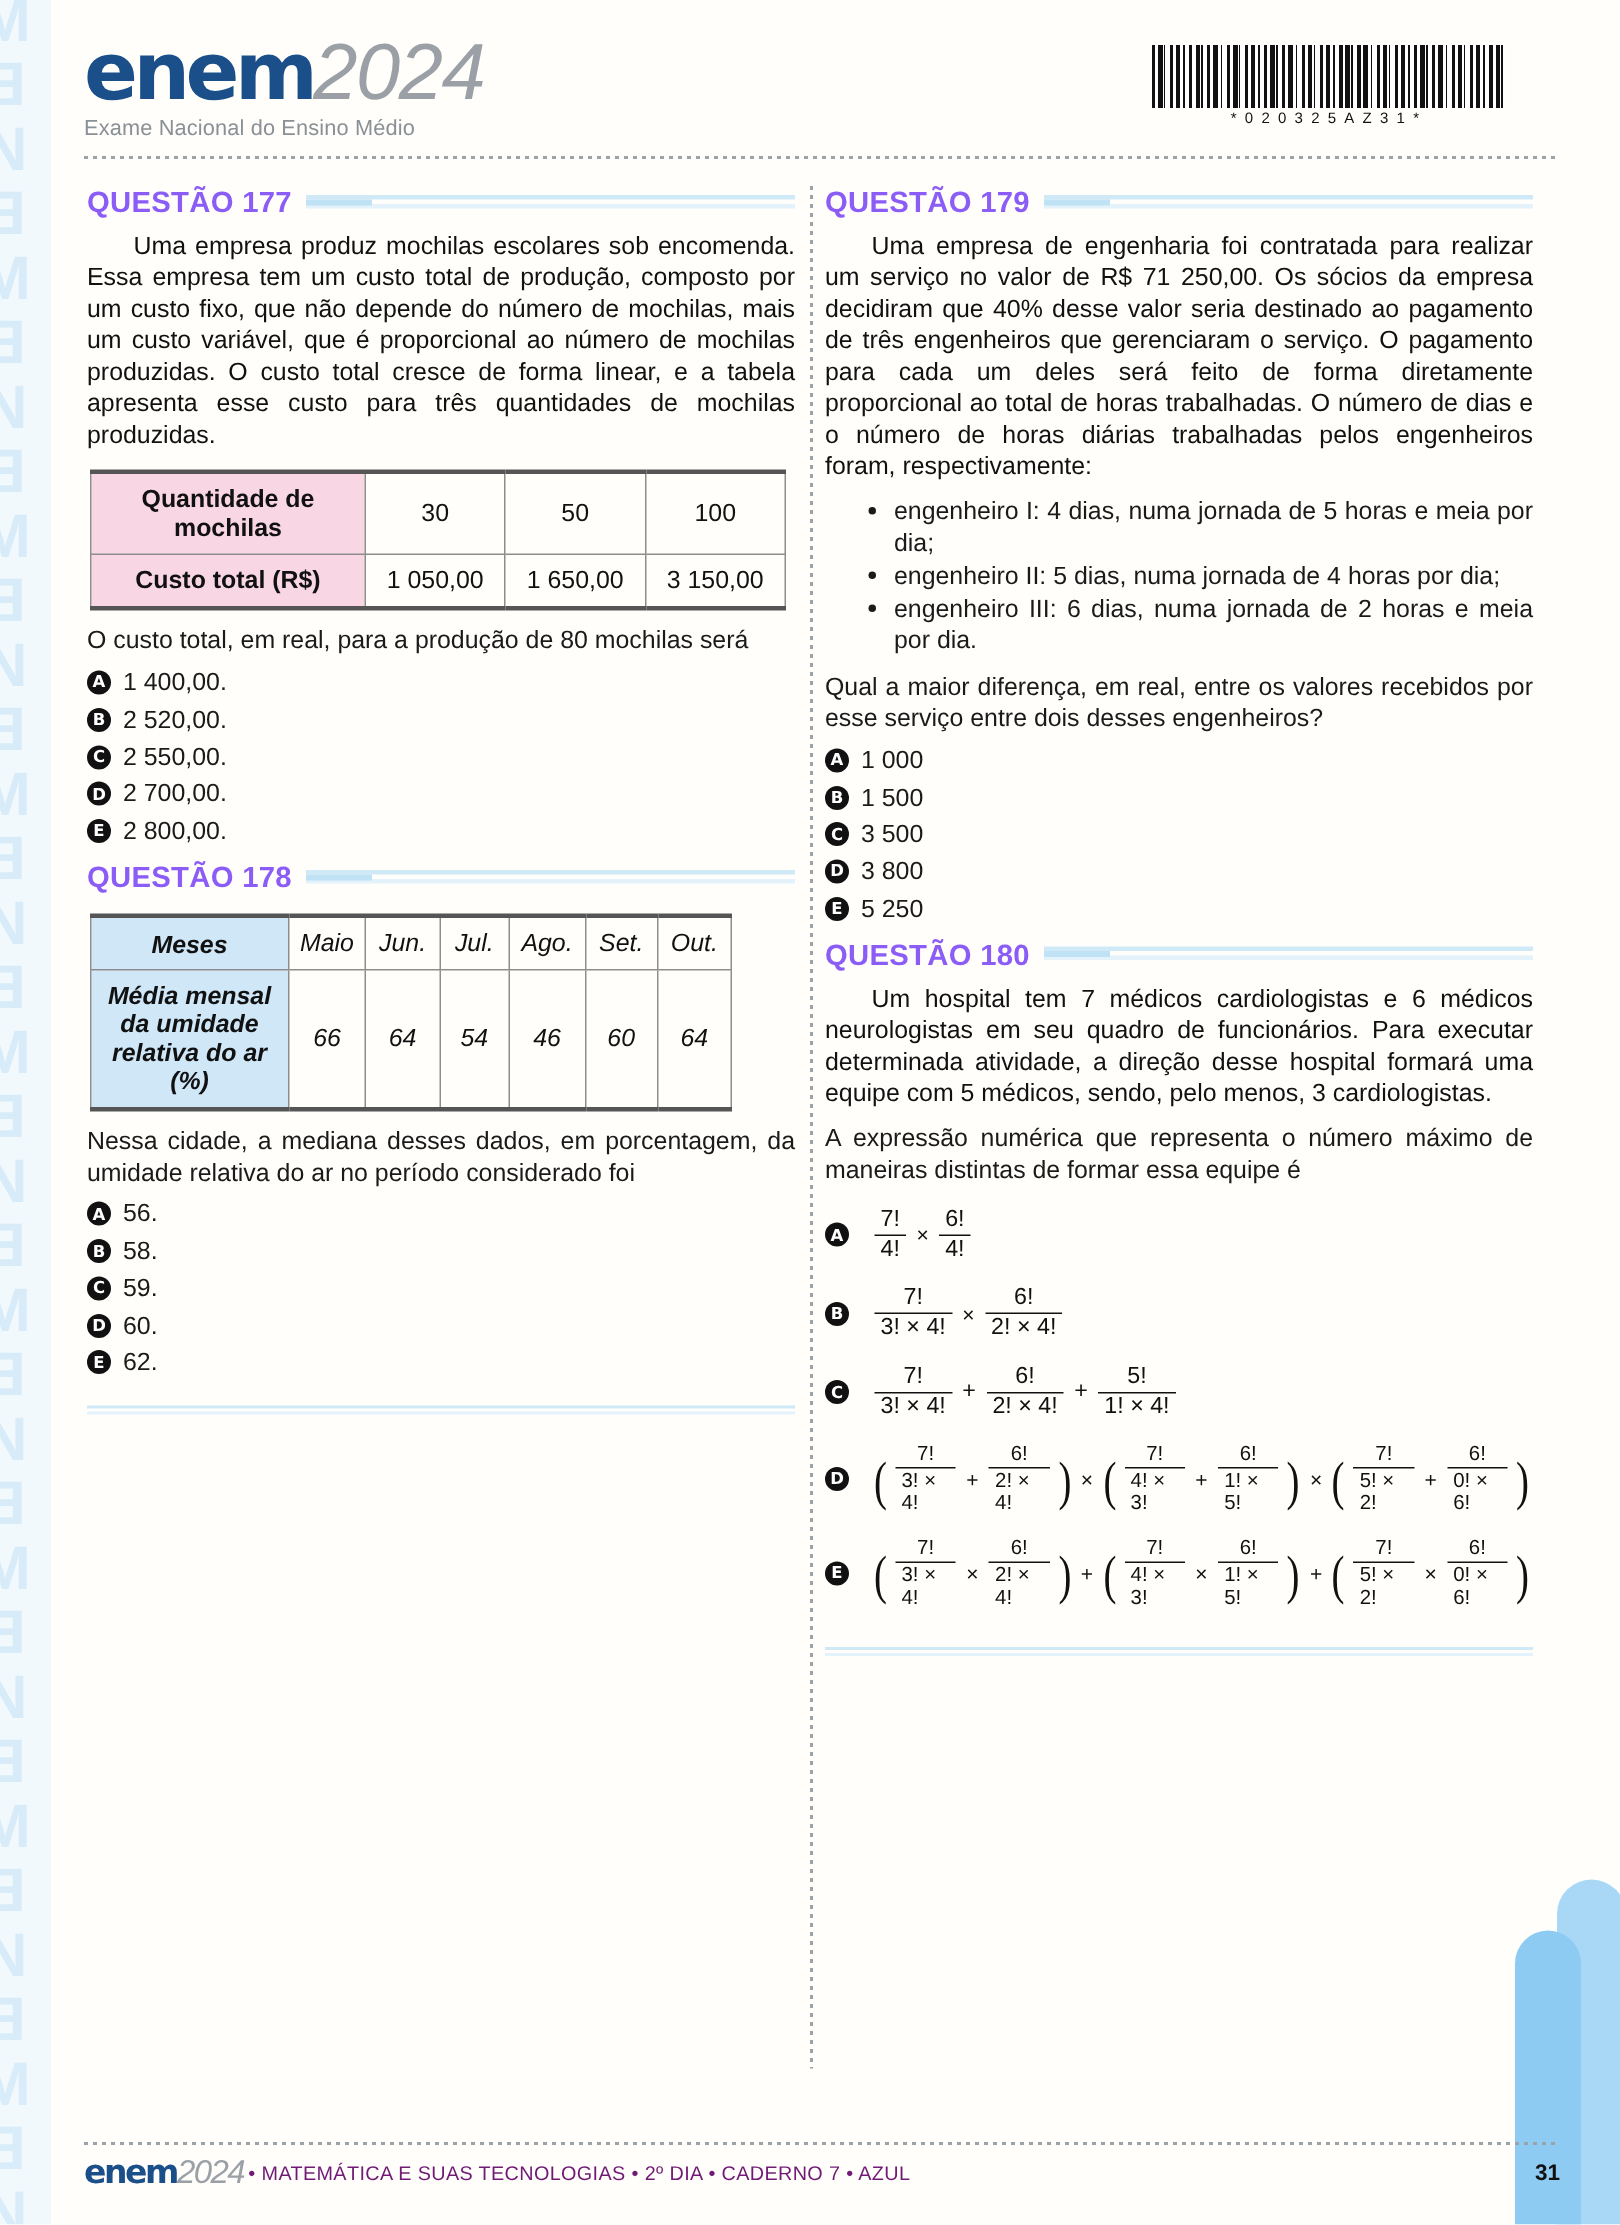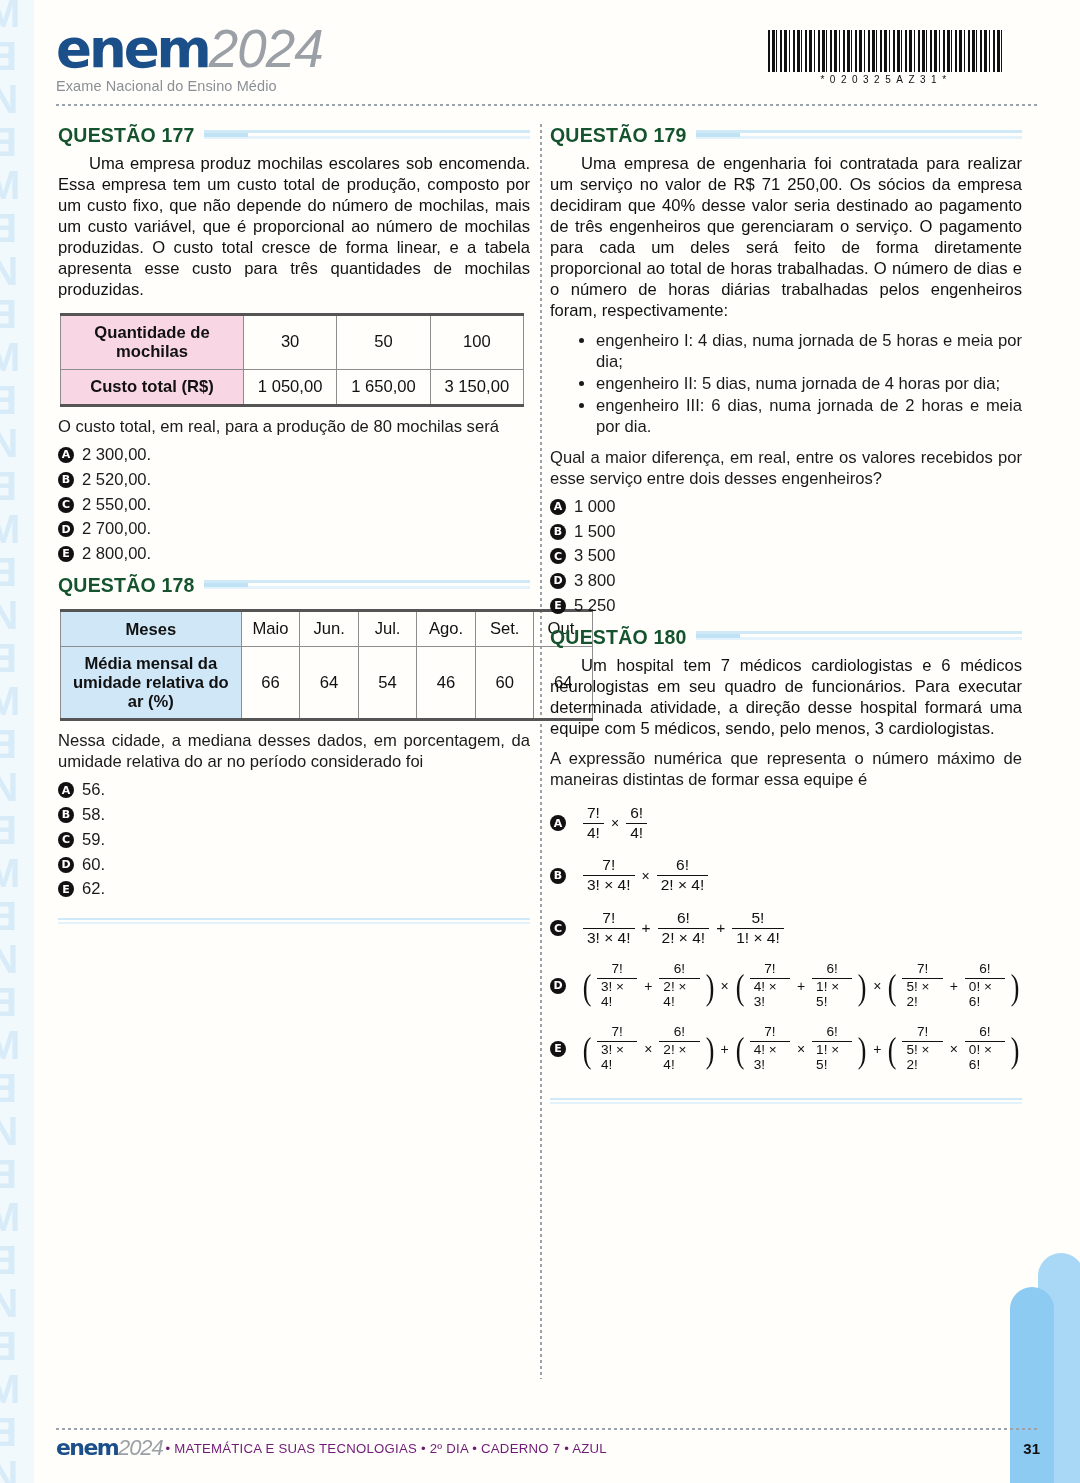--- a/index.html
+++ b/index.html
@@ -73,21 +73,21 @@
   .col-left{left:58px;}
   .col-right{left:550px;}
   .col-div{
     position:absolute;left:540px;top:124px;width:2px;height:1255px;
     background-image:repeating-linear-gradient(180deg,#9aa3aa 0 3px, transparent 3px 6px);
   }
 
   
   .q-head{display:flex;align-items:center;margin:0 0 6px 0;}
   .q-head .q-label{
-    font-size:19.5px;font-weight:bold;letter-spacing:.2px;white-space:nowrap;color:#14532d;
+    font-size:19.5px;font-weight:bold;letter-spacing:.2px;white-space:nowrap;color:#8b5cf6;
   }
   .q-head .q-bars{flex:1;margin-left:9px;position:relative;height:16px;}
   .q-head .q-bars i{position:absolute;display:block;background:#cfe9f7;}
   .q-head .q-bars .l1{left:0;right:0;top:2px;height:3px;}
   .q-head .q-bars .l2{left:0;right:0;top:8px;height:3px;background:#e3f2fb;}
   .q-head .q-bars .l3{left:0;width:44px;top:5px;height:4px;background:#bfe2f5;}
 
   
   p.stmt{
     font-size:16.6px;line-height:1.265;margin:7px 0 9px 0;
@@ -119,21 +119,21 @@
     font-size:16.6px;text-align:center;
     padding:7px 8px;color:#111;
   }
   table.dt td.hd{font-weight:bold;}
   table.dt.t177{width:464px;padding-left:16px;}
   table.dt.t177 td.hd{background:#f9d6e3;width:200px;line-height:1.18;}
   table.dt.t177 td.v{width:88px;}
   table.dt.t177 tr.top td{border-top:3px solid #555;}
   table.dt.t177 tr.bot td{border-bottom:3px solid #555;}
 
-  table.dt.t178{width:533px;}
+  table.dt.t178{width:428px;font-style:italic;}
   table.dt.t178 td.hd{background:#cfe7f7;width:166px;line-height:1.15;}
   table.dt.t178 td.m{width:50px;padding:7px 4px;}
   table.dt.t178 tr.top td{border-top:3px solid #555;}
   table.dt.t178 tr.bot td{border-bottom:3px solid #555;}
 
   
   .blue-rule{height:7px;margin:18px 0 0 0;position:relative;}
   .blue-rule i{position:absolute;left:0;right:0;display:block;background:#cfe9f7;height:2px;}
   .blue-rule .a{top:0;}
   .blue-rule .b{top:4px;background:#e3f2fb;}
@@ -231,21 +231,21 @@
           <td class="v">3 150,00</td>
         </tr>
       </tbody>
         </table>
 
       <p class="q">O custo total, em real, para a produção de 80 mochilas será</p>
 
       <div class="alts">
         <div class="alt">
           <span class="mk">A</span>
-          <span class="txt">2 300,00.</span>
+          <span class="txt">1 400,00.</span>
         </div>
         <div class="alt">
           <span class="mk">B</span>
           <span class="txt">2 520,00.</span>
         </div>
         <div class="alt">
           <span class="mk">C</span>
           <span class="txt">2 550,00.</span>
         </div>
         <div class="alt">

